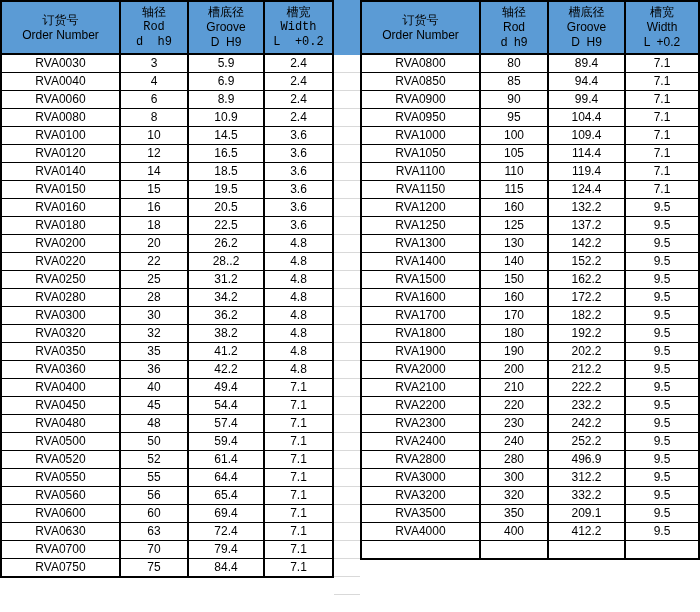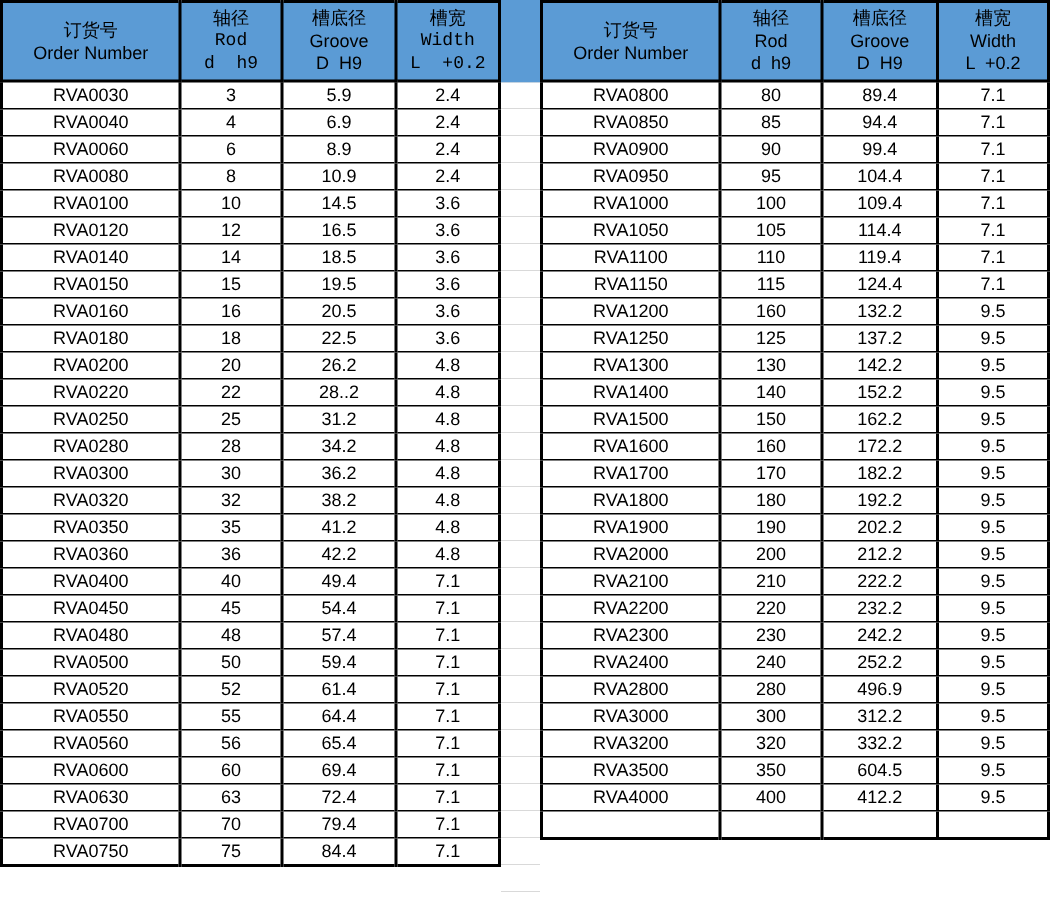--- a/index.html
+++ b/index.html
@@ -418,21 +418,21 @@
         </tr>
         <tr>
           <td>RVA3200</td>
           <td>320</td>
           <td>332.2</td>
           <td>9.5</td>
         </tr>
         <tr>
           <td>RVA3500</td>
           <td>350</td>
-          <td>604.5</td>
+          <td>209.1</td>
           <td>9.5</td>
         </tr>
         <tr>
           <td>RVA4000</td>
           <td>400</td>
           <td>412.2</td>
           <td>9.5</td>
         </tr>
         <tr>
           <td></td>

